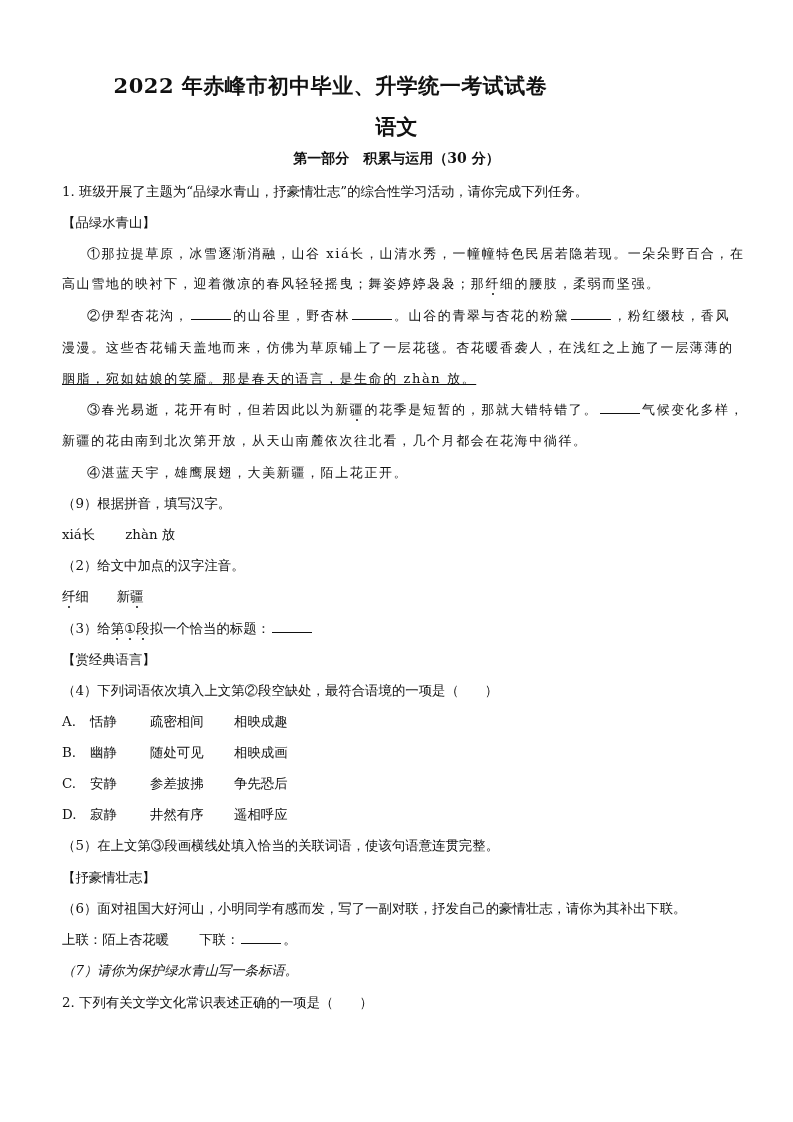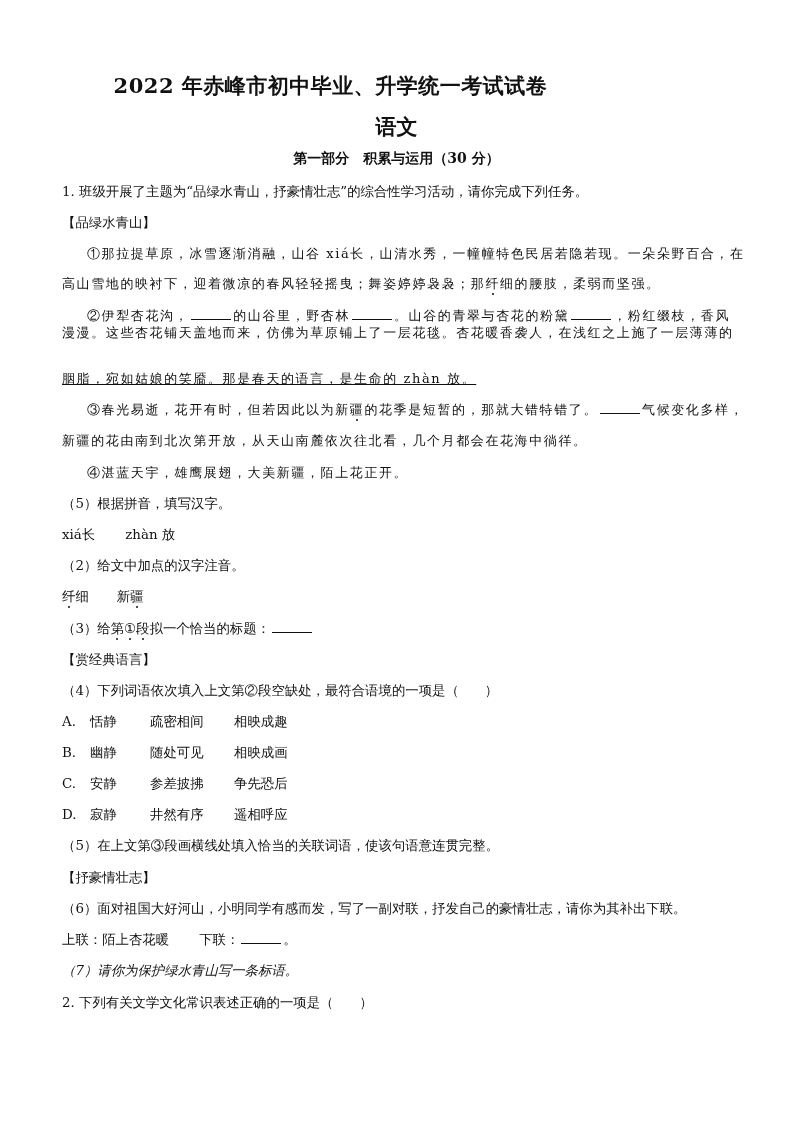--- a/index.html
+++ b/index.html
@@ -30,31 +30,31 @@
   <div class="line" style="top:214px;">【品绿水青山】</div>
 
   <div class="line kai indent" style="top:245px;">①那拉提草原，冰雪逐渐消融，山谷 xiá长，山清水秀，一幢幢特色民居若隐若现。一朵朵野百合，在</div>
   <div class="line kai" style="top:275px;">
     <span>高山雪地的映衬下，迎着微凉的春风轻轻摇曳；舞姿婷婷袅袅；那</span><span class="dot">纤</span><span>细的腰肢，柔弱而坚强。</span>
   </div>
 
   <div class="line kai indent" style="top:307px;">
     <span>②伊犁杏花沟，</span><span class="blank"></span><span>的山谷里，野杏林</span><span class="blank"></span><span>。山谷的青翠与杏花的粉黛</span><span class="blank"></span><span>，粉红缀枝，香风</span>
   </div>
-  <div class="line kai" style="top:324px;">漫漫。这些杏花铺天盖地而来，仿佛为草原铺上了一层花毯。杏花暖香袭人，在浅红之上施了一层薄薄的</div>
+  <div class="line kai" style="top:339px;">漫漫。这些杏花铺天盖地而来，仿佛为草原铺上了一层花毯。杏花暖香袭人，在浅红之上施了一层薄薄的</div>
   <div class="line kai" style="top:370px;text-decoration:underline;">胭脂，宛如姑娘的笑靥。那是春天的语言，是生命的 zhàn 放。</div>
 
   <div class="line kai indent" style="top:401px;">
     <span>③春光易逝，花开有时，但若因此以为新</span><span class="dot">疆</span><span>的花季是短暂的，那就大错特错了。</span><span class="blank"></span><span>气候变化多样，</span>
   </div>
   <div class="line kai" style="top:432px;">新疆的花由南到北次第开放，从天山南麓依次往北看，几个月都会在花海中徜徉。</div>
 
   <div class="line kai indent" style="top:464px;">④湛蓝天宇，雄鹰展翅，大美新疆，陌上花正开。</div>
 
-  <div class="line" style="top:495px;">（5）根据拼音，填写汉字。</div>
+  <div class="line" style="top:495px;">（9）根据拼音，填写汉字。</div>
   <div class="line" style="top:526px;">
     <span>xiá长</span><span style="display:inline-block;width:30px;"></span><span>zhàn 放</span>
   </div>
 
   <div class="line" style="top:557px;">（2）给文中加点的汉字注音。</div>
   <div class="line" style="top:588px;">
     <span class="dot">纤</span><span>细</span><span style="display:inline-block;width:28px;"></span><span>新</span><span class="dot">疆</span>
   </div>
 
   <div class="line" style="top:620px;">

